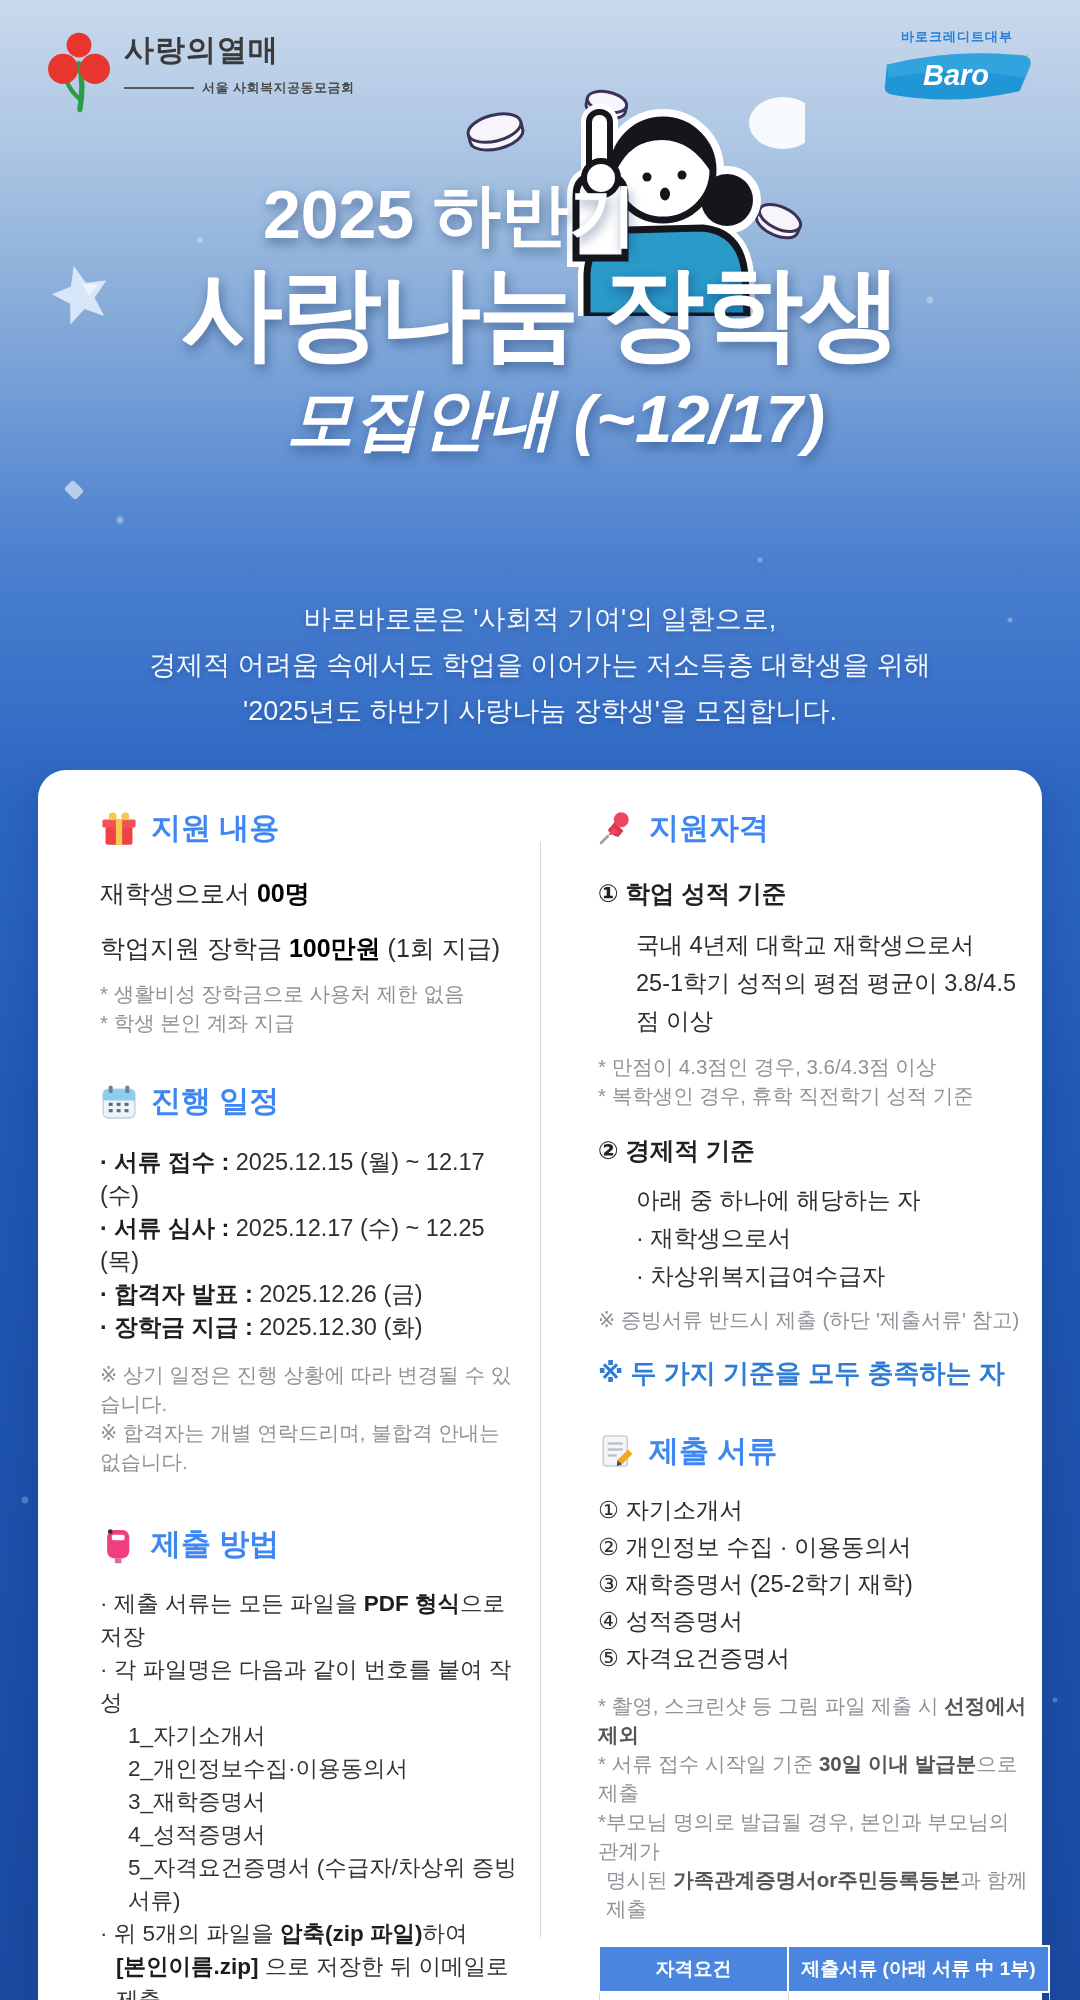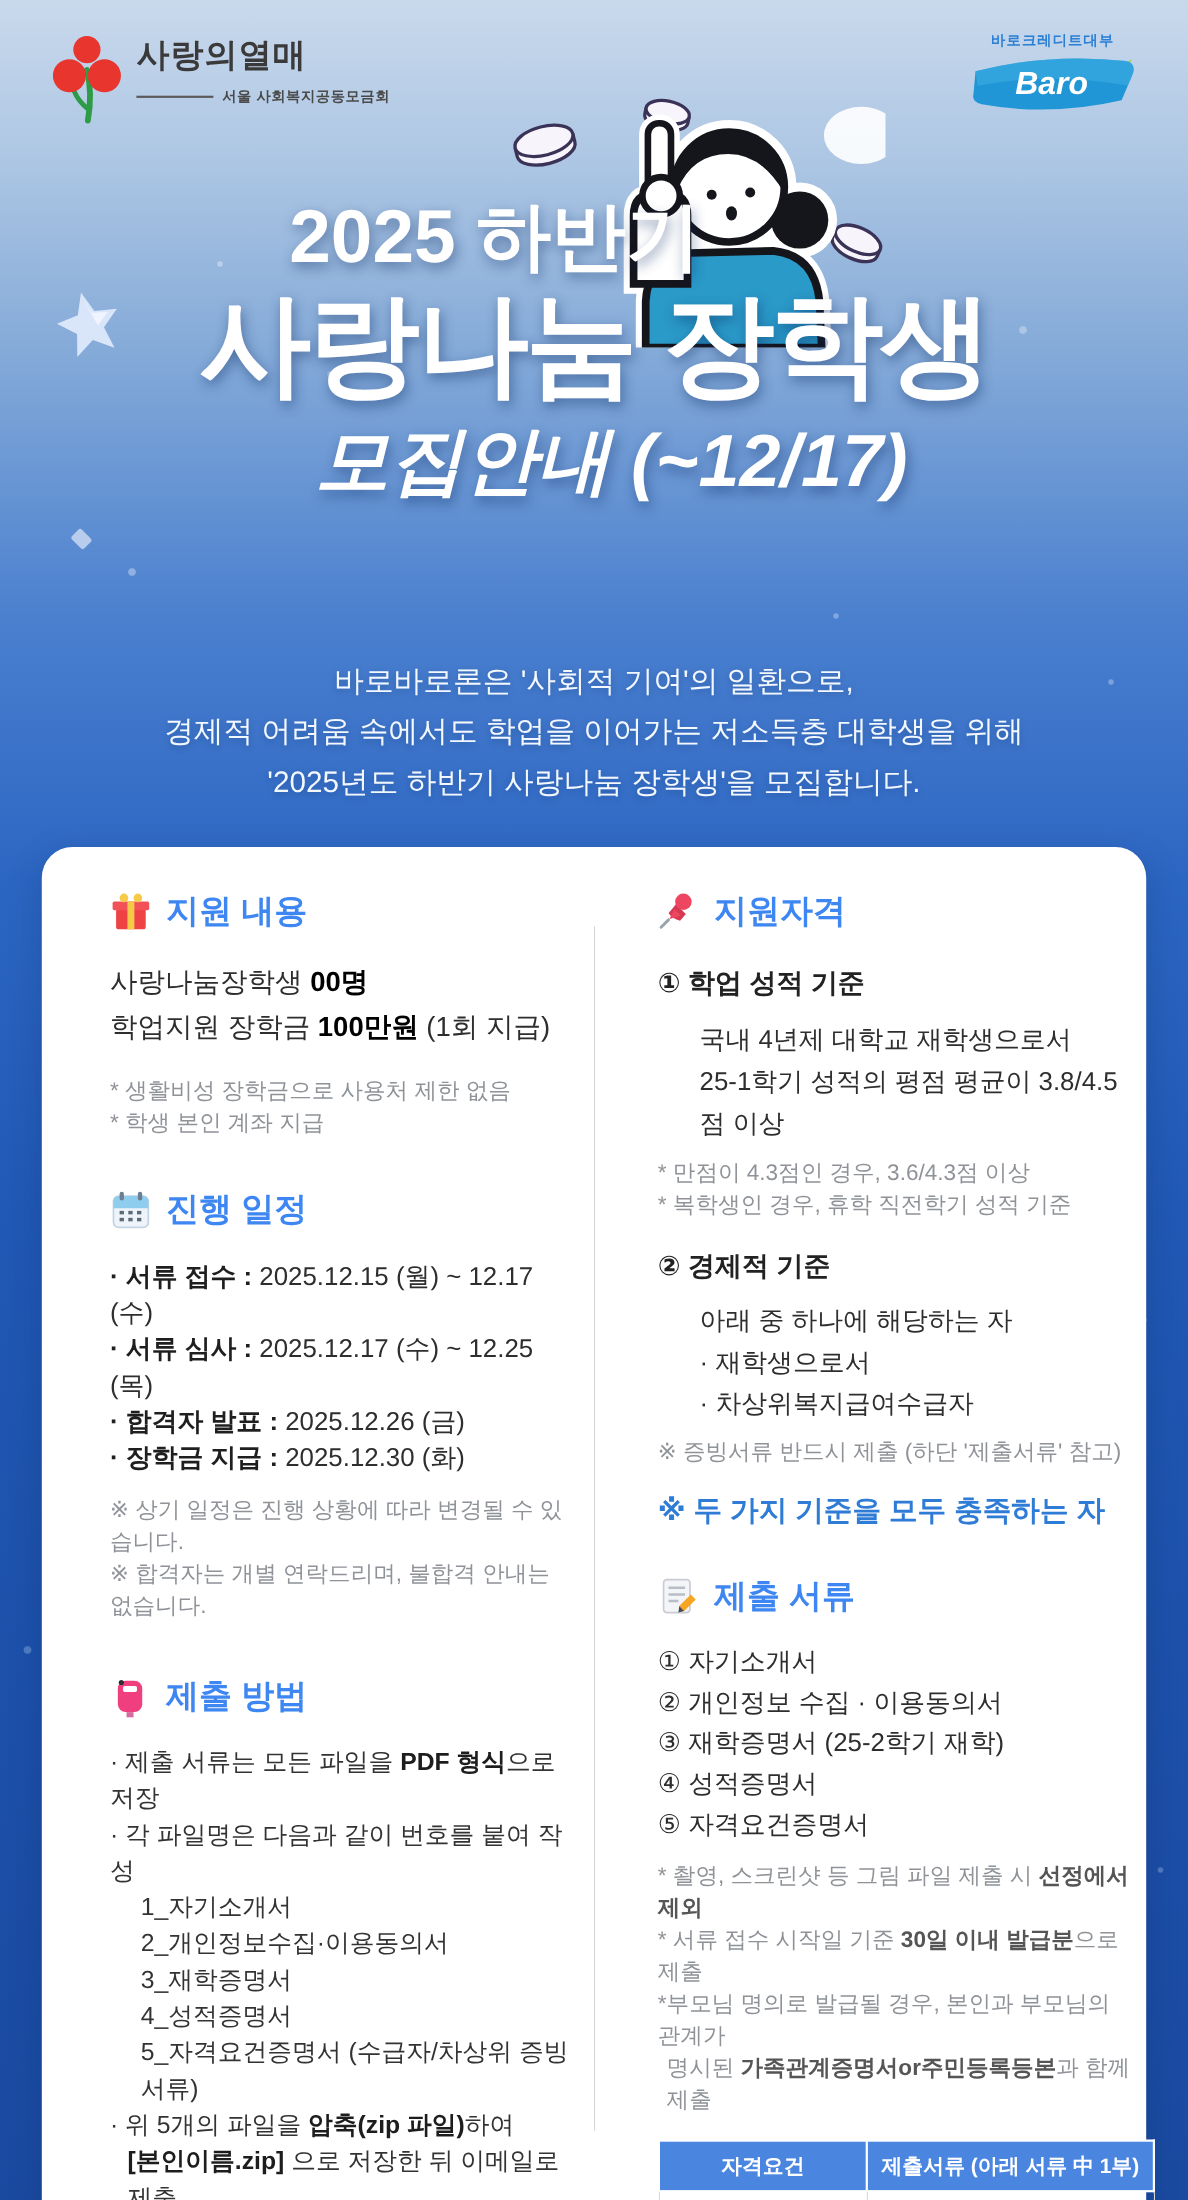--- a/index.html
+++ b/index.html
@@ -172,26 +172,26 @@
             <rect x="7" y="20" width="34" height="24" rx="3" fill="#ee4245"></rect>
             <rect x="3" y="12" width="42" height="10" rx="2" fill="#f25257"></rect>
             <rect x="20" y="12" width="8" height="32" fill="#f7c948"></rect>
             <circle cx="16" cy="8" r="5" fill="#f7c948"></circle>
               <circle cx="32" cy="8" r="5" fill="#f7c948"></circle>
           </svg>
         </span>
         <span>지원 내용</span>
       </div>
       <div class="big" style="margin-top:26px;">
-        <span>사랑나눔장학생 </span><b>00명</b>
-      </div>
-      <div class="big" style="margin-top:4px;">
+        <span>재학생으로서 </span><b>00명</b>
+      </div>
+      <div class="big" style="margin-top:18px;">
         <span>학업지원 장학금 </span><b>100만원</b><span> (1회 지급)</span>
       </div>
-      <div class="note" style="margin-top:24px;">* 생활비성 장학금으로 사용처 제한 없음</div>
+      <div class="note" style="margin-top:12px;">* 생활비성 장학금으로 사용처 제한 없음</div>
       <div class="note">* 학생 본인 계좌 지급</div>
 
       <div class="sec-head" style="margin-top:44px;">
         <span class="ic">
           <svg viewBox="0 0 48 48" width="38" height="38">
             <rect x="4" y="8" width="40" height="36" rx="6" fill="#eef4fa" stroke="#c3d4e2" stroke-width="2"></rect>
             <path d="M4,14 h40 v8 h-40 z M10,14 a6,6 0 0 1 0,-0.1" fill="#8ecdee"></path>
             <rect x="4" y="8" width="40" height="12" rx="6" fill="#8ecdee"></rect>
             <rect x="11" y="3" width="5" height="10" rx="2.5" fill="#6b7f90"></rect>
             <rect x="32" y="3" width="5" height="10" rx="2.5" fill="#6b7f90"></rect>

